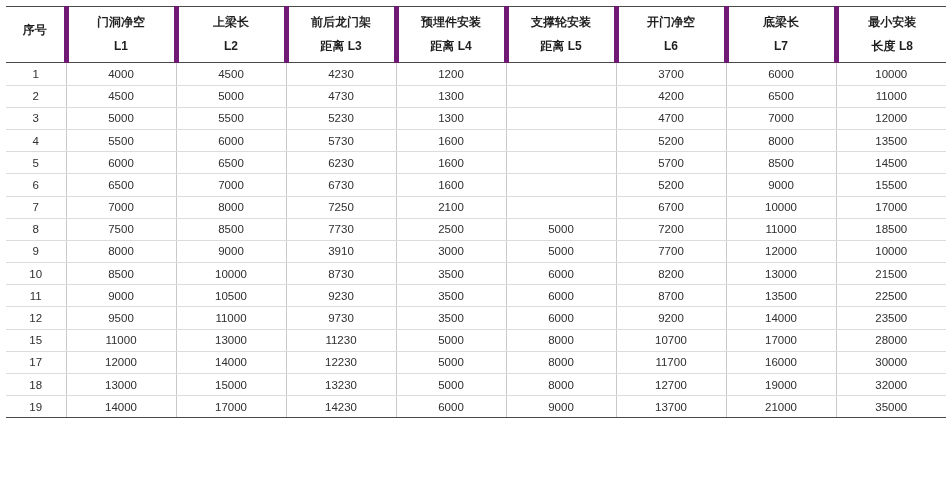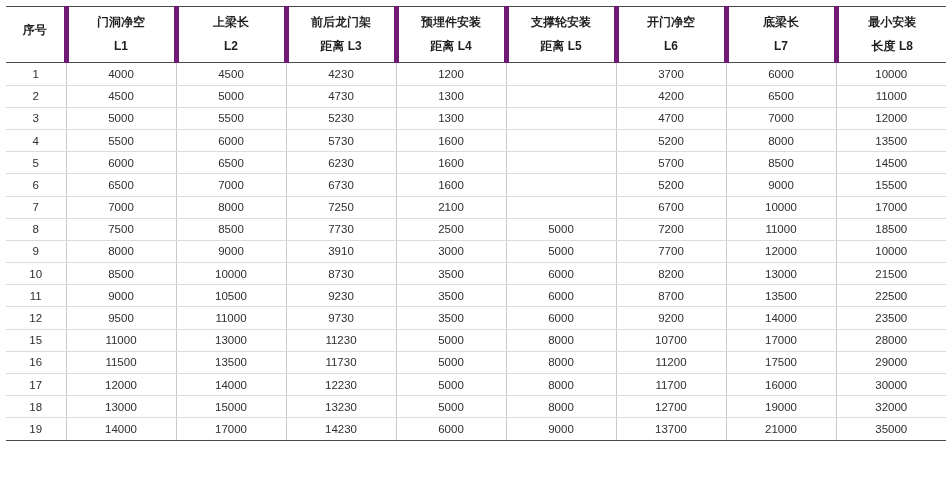--- a/index.html
+++ b/index.html
@@ -271,31 +271,20 @@
           <td class="vline">11000</td>
           <td class="vline">13000</td>
           <td class="vline">11230</td>
           <td class="vline">5000</td>
           <td class="vline">8000</td>
           <td class="vline">10700</td>
           <td class="vline">17000</td>
           <td class="vline">28000</td>
         </tr>
         <tr>
-          <td class="idx">16</td>
-          <td class="vline">11500</td>
-          <td class="vline">13500</td>
-          <td class="vline">11730</td>
-          <td class="vline">5000</td>
-          <td class="vline">8000</td>
-          <td class="vline">11200</td>
-          <td class="vline">17500</td>
-          <td class="vline">29000</td>
-        </tr>
-        <tr>
           <td class="idx">17</td>
           <td class="vline">12000</td>
           <td class="vline">14000</td>
           <td class="vline">12230</td>
           <td class="vline">5000</td>
           <td class="vline">8000</td>
           <td class="vline">11700</td>
           <td class="vline">16000</td>
           <td class="vline">30000</td>
         </tr>

